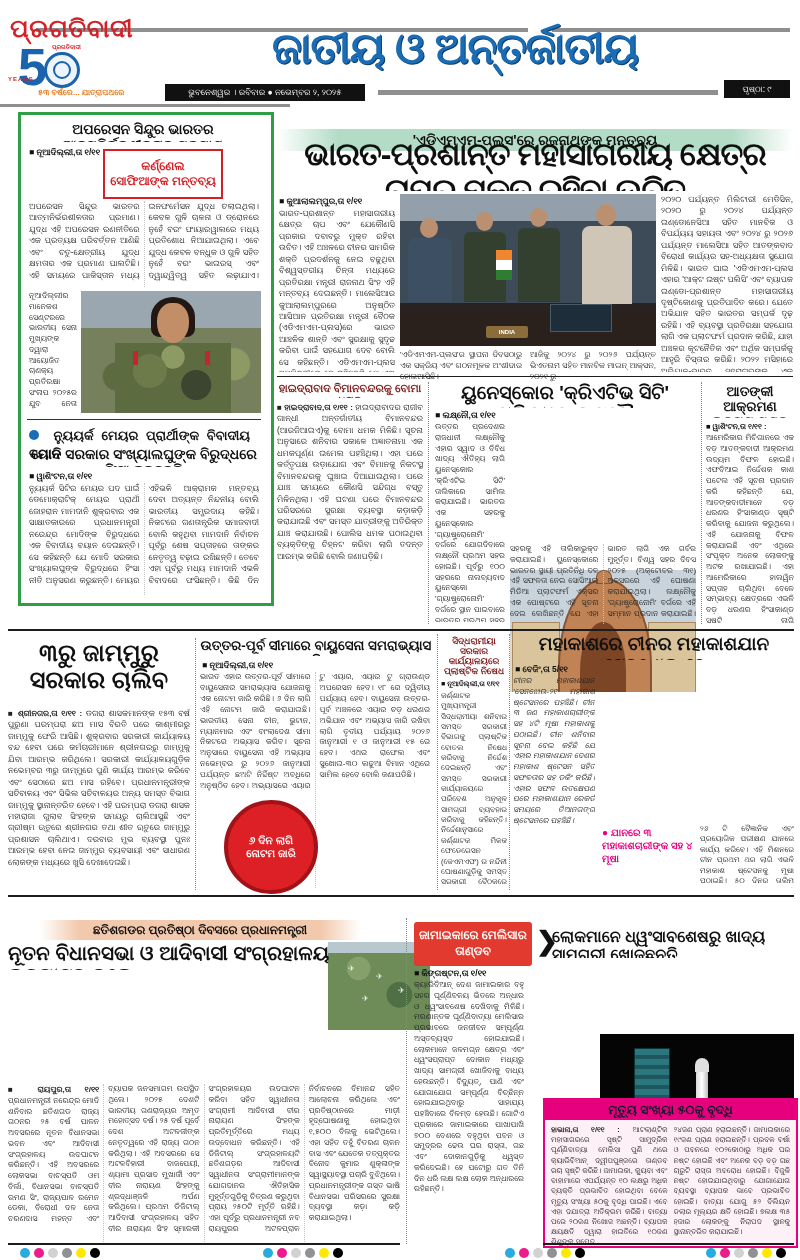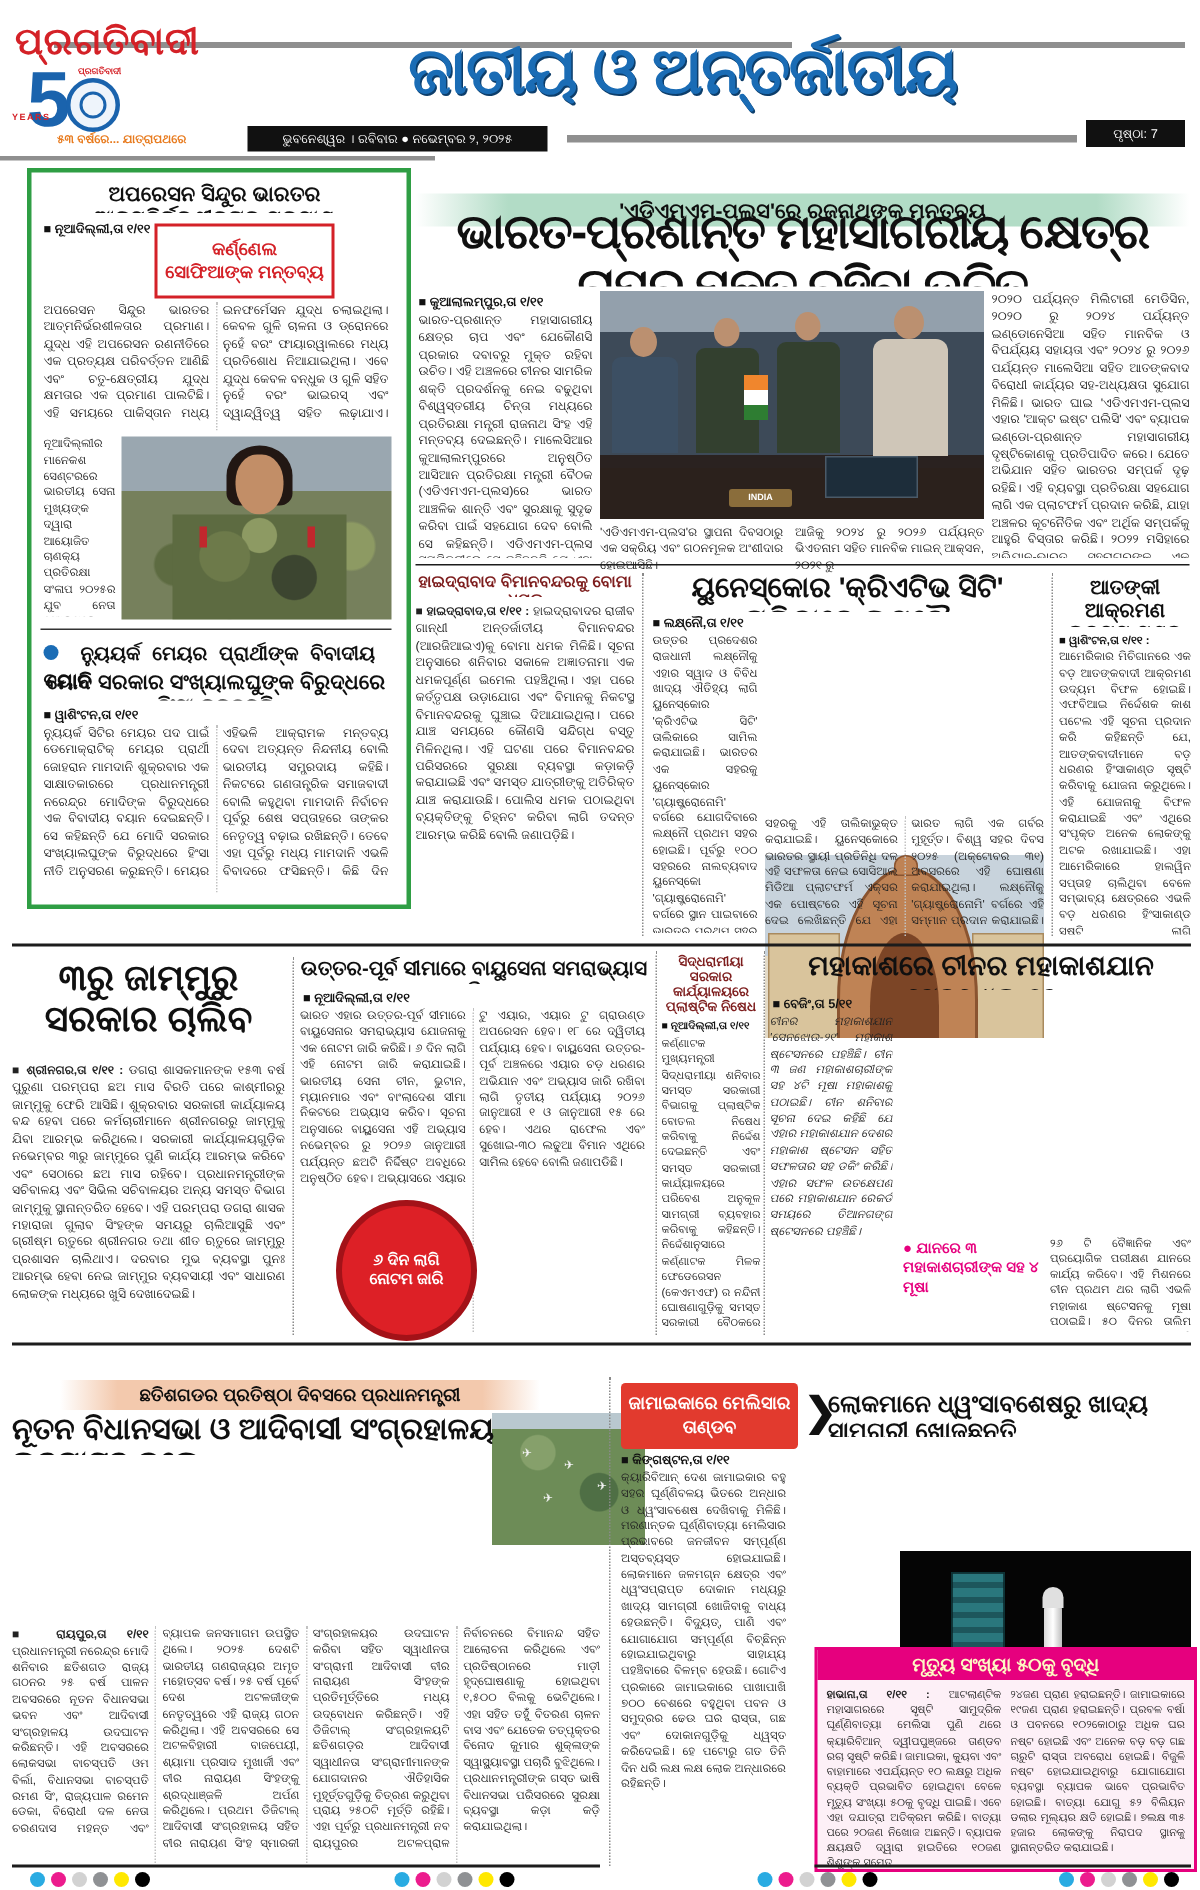--- a/index.html
+++ b/index.html
@@ -34,21 +34,21 @@
   .kicker-green{background:linear-gradient(90deg,#ffffff 0%,#b2dcc6 12%,#b2dcc6 88%,#ffffff 100%);
         font-weight:bold;font-size:14px;display:flex;align-items:center;justify-content:center;color:#0d0d0d;margin-top:17px;}
   .kicker-peach{background:linear-gradient(90deg,#ffffff 0%,#f3c9ad 12%,#f3c9ad 88%,#ffffff 100%);
         font-weight:bold;font-size:12px;display:flex;align-items:center;justify-content:center;color:#0d0d0d;}
   .redbadge{background:#dd2026;border:4px solid #a31218;border-radius:50%;color:#fff;font-weight:bold;
         font-size:10.5px;line-height:1.25;display:flex;align-items:center;justify-content:center;text-align:center;padding:6px;}
   .redkicker{background:#e23a2e;color:#fff;font-weight:bold;font-size:12px;line-height:1.3;
         display:flex;align-items:center;justify-content:center;text-align:center;border-radius:3px;}
   .chev{color:#111;font-size:26px;font-weight:bold;line-height:1;}
   .pinkbox{border:2px solid #e6007e;background:#fdf0f7;}
-  .pinkhead{background:#e6007e;color:#fef9c3;font-weight:bold;font-size:12.5px;display:flex;align-items:center;justify-content:center;}
+  .pinkhead{background:#e6007e;color:#0f172a;font-weight:bold;font-size:12.5px;display:flex;align-items:center;justify-content:center;}
   .maroon{color:#7d1d1d;}
   .magenta{color:#e6007e;}
   .bluedot{width:10px;height:10px;border-radius:50%;background:#1a6cb5;display:inline-block;}
   
   .photo{overflow:hidden;position:relative;}
   .ph-officer{background:
      radial-gradient(circle at 20% 70%, #5d6b41 0 8%, transparent 9%),
      radial-gradient(circle at 70% 80%, #7b8a52 0 10%, transparent 11%),
      radial-gradient(circle at 40% 90%, #4a3b2a 0 7%, transparent 8%),
      radial-gradient(circle at 85% 60%, #8d9a63 0 9%, transparent 10%),
@@ -102,21 +102,21 @@
   <div class="abs emblem" style="left:44px;top:52px;">
       <div class="emblem-in"></div>
     </div>
   <div class="abs years" style="left:8px;top:76px;">YEARS</div>
   <div class="abs tagline" style="left:38px;top:88px;">୫୩ ବର୍ଷରେ... ଯାତ୍ରାପଥରେ</div>
 
   <div class="abs sectitle center" style="left:220px;top:24px;width:470px;height:56px;">ଜାତୀୟ ଓ ଅନ୍ତର୍ଜାତୀୟ</div>
 
   <div class="abs datebox" style="left:165px;top:84px;width:200px;height:17px;">ଭୁବନେଶ୍ୱର । ରବିବାର ● ନଭେମ୍ବର ୨, ୨୦୨୫</div>
   <div class="abs rule" style="left:378px;top:90px;width:340px;height:5px;"></div>
-  <div class="abs pagebox" style="left:724px;top:80px;width:66px;height:18px;">ପୃଷ୍ଠା: 7</div>
+  <div class="abs pagebox" style="left:724px;top:80px;width:66px;height:18px;">ପୃଷ୍ଠା: ୯</div>
   <div class="abs rule" style="left:0px;top:104px;width:290px;height:3px;"></div>
 
   <div class="abs greenbox" style="left:18px;top:112px;width:250px;height:488px;">
     <div class="abs hl center" style="left:6px;top:7px;width:232px;height:20px;font-size:14px;">ଅପରେସନ ସିନ୍ଦୁର ଭାରତର ଆତ୍ମନିର୍ଭରଶୀଳତାର ପ୍ରମାଣ</div>
     <div class="abs byline" style="left:8px;top:32px;width:75px;">■ ନୂଆଦିଲ୍ଲୀ,ତା ୧/୧୧</div>
     <div class="abs callout" style="left:82px;top:34px;width:116px;height:46px;font-size:12px;line-height:1.25;">
       <span>କର୍ଣ୍ଣେଲ</span>
       <span>ସୋଫିଆଙ୍କ ମନ୍ତବ୍ୟ</span>
     </div>
     <div class="abs btxt cols2" style="left:8px;top:86px;width:230px;height:86px;">ଅପରେସନ ସିନ୍ଦୁର ଭାରତର ଆତ୍ମନିର୍ଭରଶୀଳତାର ପ୍ରମାଣ। ଯୁଦ୍ଧ ଏହି ଅପରେସନ ରଣନୀତିରେ ଏକ ପ୍ରତ୍ୟକ୍ଷ ପରିବର୍ତ୍ତନ ଆଣିଛି ଏବଂ ଚତୁ-କ୍ଷେତ୍ରୀୟ ଯୁଦ୍ଧ କ୍ଷମତାର ଏକ ପ୍ରମାଣ ପାଲଟିଛି। ଏହି ସମୟରେ ପାକିସ୍ତାନ ମଧ୍ୟ ଇନଫର୍ମେସନ ଯୁଦ୍ଧ ଚଲାଇଥିଲା। କେବଳ ଗୁଳି ଚାଳନା ଓ ଡ୍ରୋନରେ ନୁହେଁ ବରଂ ଫାୟାରୱାଲରେ ମଧ୍ୟ ପ୍ରତିଶୋଧ ନିଆଯାଇଥିଲା। ଏବେ ଯୁଦ୍ଧ କେବଳ ବନ୍ଧୁକ ଓ ଗୁଳି ସହିତ ନୁହେଁ ବରଂ ଭାଇରସ୍ ଏବଂ ଦ୍ୱାନ୍ଦ୍ୱିତ୍ୱ ସହିତ ଲଢ଼ାଯାଏ। ଭାରତୀୟ ସେନା ଏବେ କୃତ୍ରିମ ବୁଦ୍ଧିମତା ଏବଂ ସାଇବର ପ୍ରଯୁକ୍ତିବିଦ୍ୟା ଭଳି କ୍ଷେତ୍ରରେ ଯୁବକମାନଙ୍କୁ ତାଲିମ ଦେଉଛି।</div>

